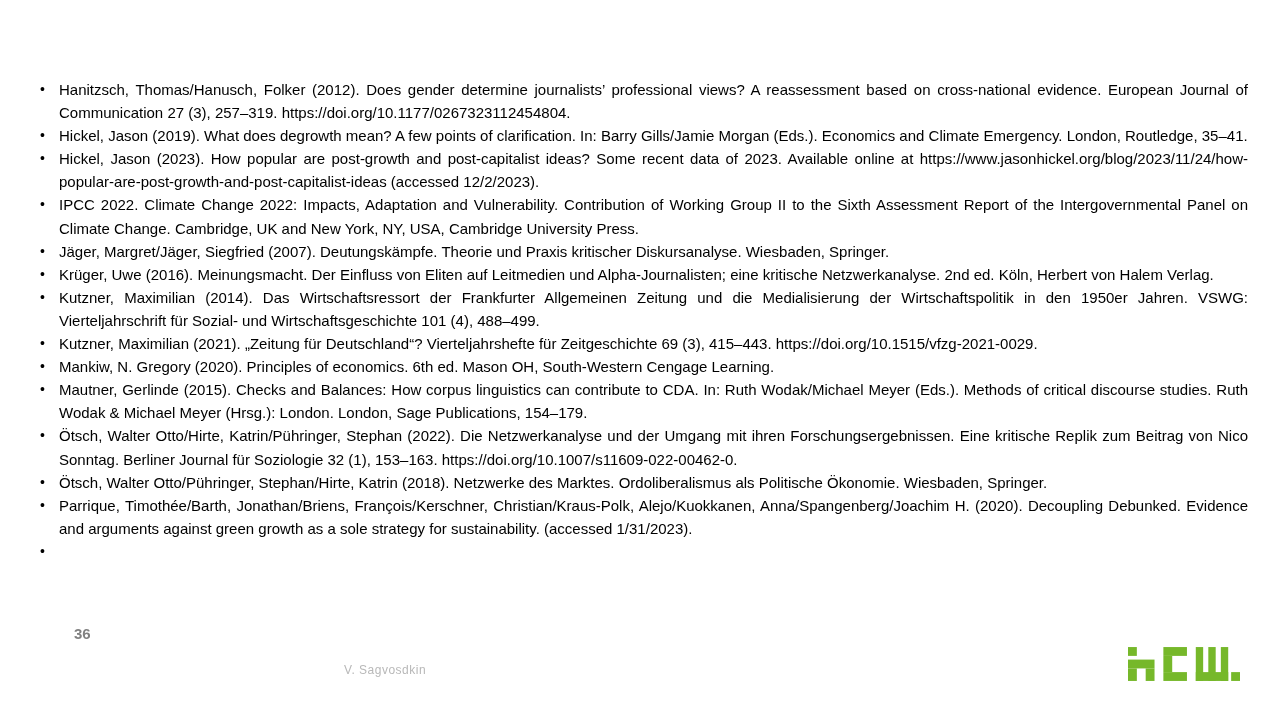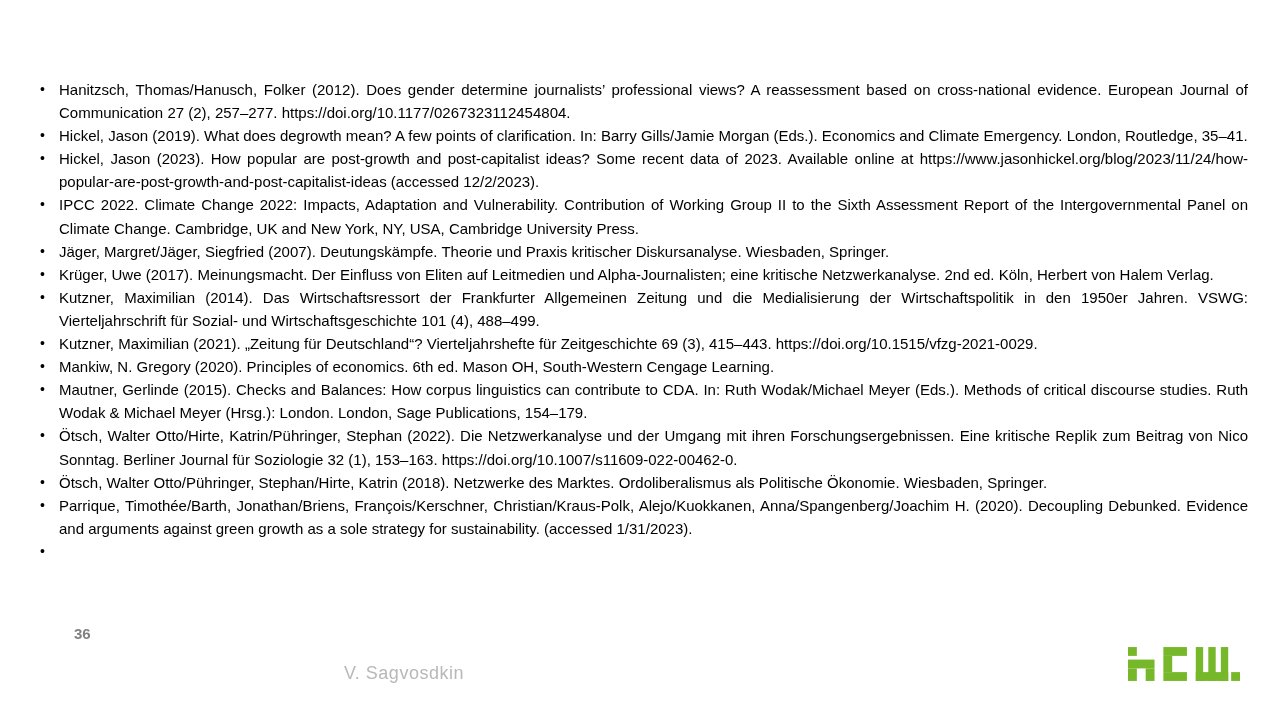--- a/index.html
+++ b/index.html
@@ -51,46 +51,46 @@
     left: 74px;
     top: 625px;
     font-size: 15px;
     font-weight: bold;
     color: #808080;
   }
   .author {
     position: absolute;
     left: 344px;
     top: 663px;
-    font-size: 18px;
+    font-size: 12px;
     color: #b8b8b8;
     letter-spacing: 0.5px;
   }
   .logo {
     position: absolute;
     left: 1128px;
     top: 645px;
     width: 112px;
     height: 38px;
     color: var(--brand, #76b82a);
   }
   .logo svg { display: block; width: 100%; height: 100%; }
 </style>
 </head>
 <body>
 
 <div class="slide">
 
   <ul class="references">
-      <li><span class="bullet">•</span><span>Hanitzsch, Thomas/Hanusch, Folker (2012). Does gender determine journalists’ professional views? A reassessment based on cross-national evidence. European Journal of Communication 27 (2), 257–277. https://doi.org/10.1177/0267323112454804.</span></li>
+      <li><span class="bullet">•</span><span>Hanitzsch, Thomas/Hanusch, Folker (2012). Does gender determine journalists’ professional views? A reassessment based on cross-national evidence. European Journal of Communication 27 (3), 257–319. https://doi.org/10.1177/0267323112454804.</span></li>
       <li><span class="bullet">•</span><span>Hickel, Jason (2019). What does degrowth mean? A few points of clarification. In: Barry Gills/Jamie Morgan (Eds.). Economics and Climate Emergency. London, Routledge, 35–41.</span></li>
       <li><span class="bullet">•</span><span>Hickel, Jason (2023). How popular are post-growth and post-capitalist ideas? Some recent data of 2023. Available online at https://www.jasonhickel.org/blog/2023/11/24/how-popular-are-post-growth-and-post-capitalist-ideas (accessed 12/2/2023).</span></li>
       <li><span class="bullet">•</span><span>IPCC 2022. Climate Change 2022: Impacts, Adaptation and Vulnerability. Contribution of Working Group II to the Sixth Assessment Report of the Intergovernmental Panel on Climate Change. Cambridge, UK and New York, NY, USA, Cambridge University Press.</span></li>
       <li><span class="bullet">•</span><span>Jäger, Margret/Jäger, Siegfried (2007). Deutungskämpfe. Theorie und Praxis kritischer Diskursanalyse. Wiesbaden, Springer.</span></li>
-      <li><span class="bullet">•</span><span>Krüger, Uwe (2017). Meinungsmacht. Der Einfluss von Eliten auf Leitmedien und Alpha-Journalisten; eine kritische Netzwerkanalyse. 2nd ed. Köln, Herbert von Halem Verlag.</span></li>
+      <li><span class="bullet">•</span><span>Krüger, Uwe (2016). Meinungsmacht. Der Einfluss von Eliten auf Leitmedien und Alpha-Journalisten; eine kritische Netzwerkanalyse. 2nd ed. Köln, Herbert von Halem Verlag.</span></li>
       <li><span class="bullet">•</span><span>Kutzner, Maximilian (2014). Das Wirtschaftsressort der Frankfurter Allgemeinen Zeitung und die Medialisierung der Wirtschaftspolitik in den 1950er Jahren. VSWG: Vierteljahrschrift für Sozial- und Wirtschaftsgeschichte 101 (4), 488–499.</span></li>
       <li><span class="bullet">•</span><span>Kutzner, Maximilian (2021). „Zeitung für Deutschland“? Vierteljahrshefte für Zeitgeschichte 69 (3), 415–443. https://doi.org/10.1515/vfzg-2021-0029.</span></li>
       <li><span class="bullet">•</span><span>Mankiw, N. Gregory (2020). Principles of economics. 6th ed. Mason OH, South-Western Cengage Learning.</span></li>
       <li><span class="bullet">•</span><span>Mautner, Gerlinde (2015). Checks and Balances: How corpus linguistics can contribute to CDA. In: Ruth Wodak/Michael Meyer (Eds.). Methods of critical discourse studies. Ruth Wodak &amp; Michael Meyer (Hrsg.): London. London, Sage Publications, 154–179.</span></li>
       <li><span class="bullet">•</span><span>Ötsch, Walter Otto/Hirte, Katrin/Pühringer, Stephan (2022). Die Netzwerkanalyse und der Umgang mit ihren Forschungsergebnissen. Eine kritische Replik zum Beitrag von Nico Sonntag. Berliner Journal für Soziologie 32 (1), 153–163. https://doi.org/10.1007/s11609-022-00462-0.</span></li>
       <li><span class="bullet">•</span><span>Ötsch, Walter Otto/Pühringer, Stephan/Hirte, Katrin (2018). Netzwerke des Marktes. Ordoliberalismus als Politische Ökonomie. Wiesbaden, Springer.</span></li>
       <li><span class="bullet">•</span><span>Parrique, Timothée/Barth, Jonathan/Briens, François/Kerschner, Christian/Kraus-Polk, Alejo/Kuokkanen, Anna/Spangenberg/Joachim H. (2020). Decoupling Debunked. Evidence and arguments against green growth as a sole strategy for sustainability. (accessed 1/31/2023).</span></li>
       <li><span class="bullet">•</span></li>
     </ul>
 

